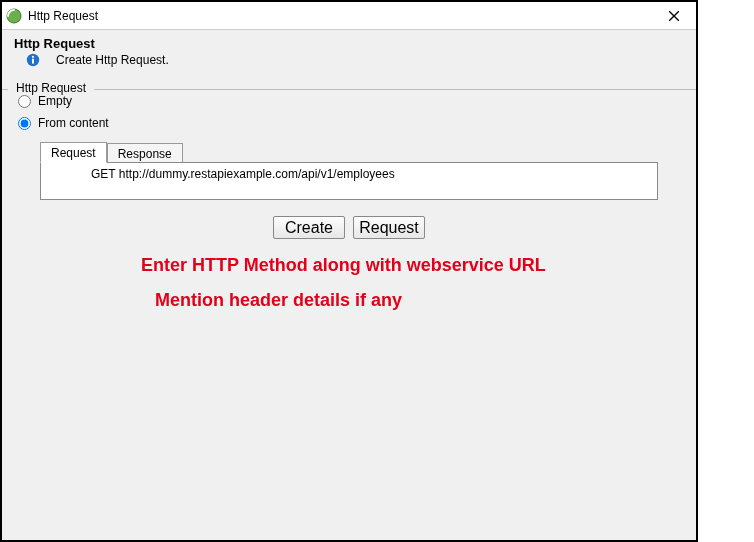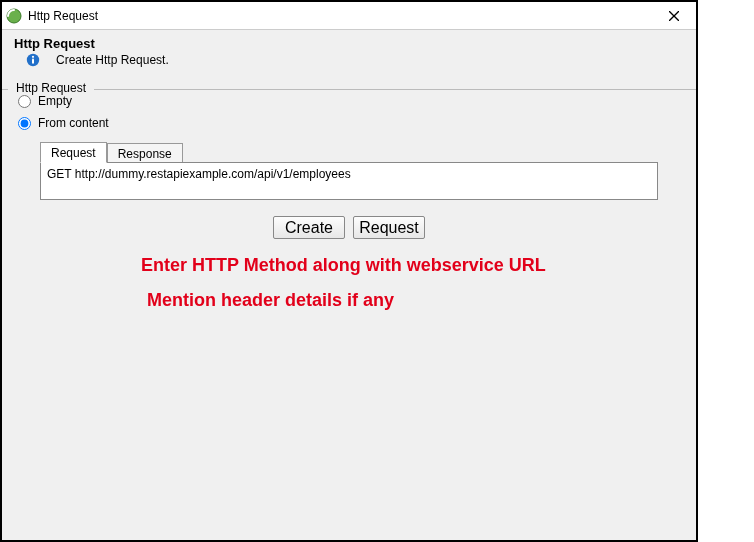--- a/index.html
+++ b/index.html
@@ -99,20 +99,21 @@
       z-index: 2;
       border-bottom: 1px solid #fff;
     }
     .tab-content {
       flex: 1;
       border: 1px solid #888;
       background: #fff;
       position: relative;
       display: flex;
       min-height: 0;
+      padding-left: 44px;
     }
     .textarea {
       flex: 1;
       border: none;
       resize: none;
       padding: 4px 6px;
       font-family: "Segoe UI", Tahoma, sans-serif;
       font-size: 12px;
       outline: none;
       overflow-y: scroll;
@@ -120,21 +121,21 @@
 
     .annotations {
       position: absolute;
       left: 100px;
       top: 92px;
       color: #e2001a;
       font-weight: bold;
       font-size: 18px;
       pointer-events: none;
     }
-    .annotations .ann-2 { margin-top: 14px; margin-left: 6px; }
+    .annotations .ann-2 { margin-top: 14px; margin-left: 14px; }
 
     .buttons {
       display: flex;
       justify-content: center;
       gap: 8px;
       padding: 10px 0 12px 0;
       background: #f0f0f0;
     }
     .btn {
       min-width: 72px;

